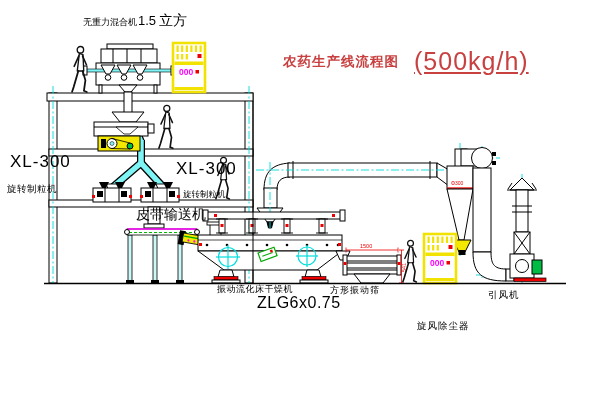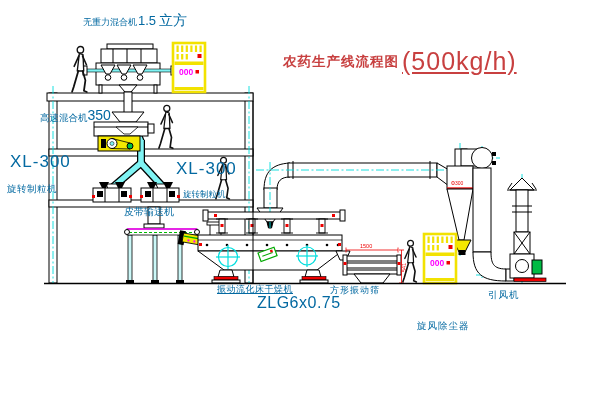--- a/index.html
+++ b/index.html
@@ -1,20 +1,20 @@
 <!DOCTYPE html>
 <html><head>
 <meta charset="utf-8">
 <style>
   html,body{margin:0;padding:0;background:#fff;}
   #canvas{position:relative;width:600px;height:403px;background:#fff;overflow:hidden;
           font-family:"Liberation Sans",sans-serif;}
   #drawing{position:absolute;left:0;top:0;}
-  .lbl{position:absolute;color:#0369a1;line-height:1;white-space:nowrap;z-index:5;}
-  .title{position:absolute;display:flex;align-items:center;gap:3px;color:#c84040;z-index:5;}
+  .lbl{position:absolute;color:#000000;line-height:1;white-space:nowrap;z-index:5;}
+  .title{position:absolute;display:flex;align-items:center;gap:15px;color:#c84040;z-index:5;}
   .title .cn{font-size:13.5px;font-weight:bold;letter-spacing:1px;}
   .title .cap{font-size:25px;font-weight:400;letter-spacing:1px;text-decoration:underline;}
 </style>
 </head>
 <body>
 
 <div id="canvas">
 
 <svg id="drawing" width="600" height="403" viewBox="0 0 600 403">
   <defs>
@@ -319,34 +319,30 @@
   <span class="cn">农药生产线流程图</span>
   <span class="cap">(500kg/h)</span>
 </div>
 
 <div class="lbl" style="left:83px;top:13px;display:flex;align-items:flex-end;gap:1px;">
   <span style="font-size:9px;">无重力混合机</span>
   <span style="font-size:13px;">1.5</span>
   <span style="font-size:14px;margin-left:2px;">立方</span>
 </div>
 
-<div class="lbl" style="left:40px;top:108px;display:flex;align-items:flex-end;">
-  <span style="font-size:9.5px;">高速混合机</span>
-  <span style="font-size:14px;">350</span>
-</div>
 
 <div class="lbl" style="left:10px;top:153px;font-size:17px;letter-spacing:1px;">XL-300</div>
 <div class="lbl" style="left:7px;top:184px;font-size:9.5px;letter-spacing:0.5px;">旋转制粒机</div>
 
 <div class="lbl" style="left:176px;top:160px;font-size:17px;letter-spacing:1px;">XL-300</div>
 <div class="lbl" style="left:183px;top:190px;font-size:8.5px;">旋转制粒机</div>
 
-<div class="lbl" style="left:124px;top:207px;font-size:10px;">皮带输送机</div>
-
-<div class="lbl" style="left:217px;top:285px;font-size:9px;letter-spacing:0.5px;text-decoration:underline;">振动流化床干燥机</div>
+<div class="lbl" style="left:136px;top:207px;font-size:14px;">皮带输送机</div>
+
+<div class="lbl" style="left:217px;top:285px;font-size:9px;letter-spacing:0.5px;">振动流化床干燥机</div>
 <div class="lbl" style="left:221px;top:295px;font-size:16px;letter-spacing:0.5px;margin-left:36px;">ZLG6x0.75</div>
 
 <div class="lbl" style="left:330px;top:286px;font-size:9px;letter-spacing:1px;">方形振动筛</div>
 
 <div class="lbl" style="left:417px;top:290px;font-size:9.5px;letter-spacing:1px;margin-top:31px;">旋风除尘器</div>
 <div class="lbl" style="left:488px;top:290px;font-size:9.5px;letter-spacing:1px;">引风机</div>
 
 </div>
 
 </body></html>

